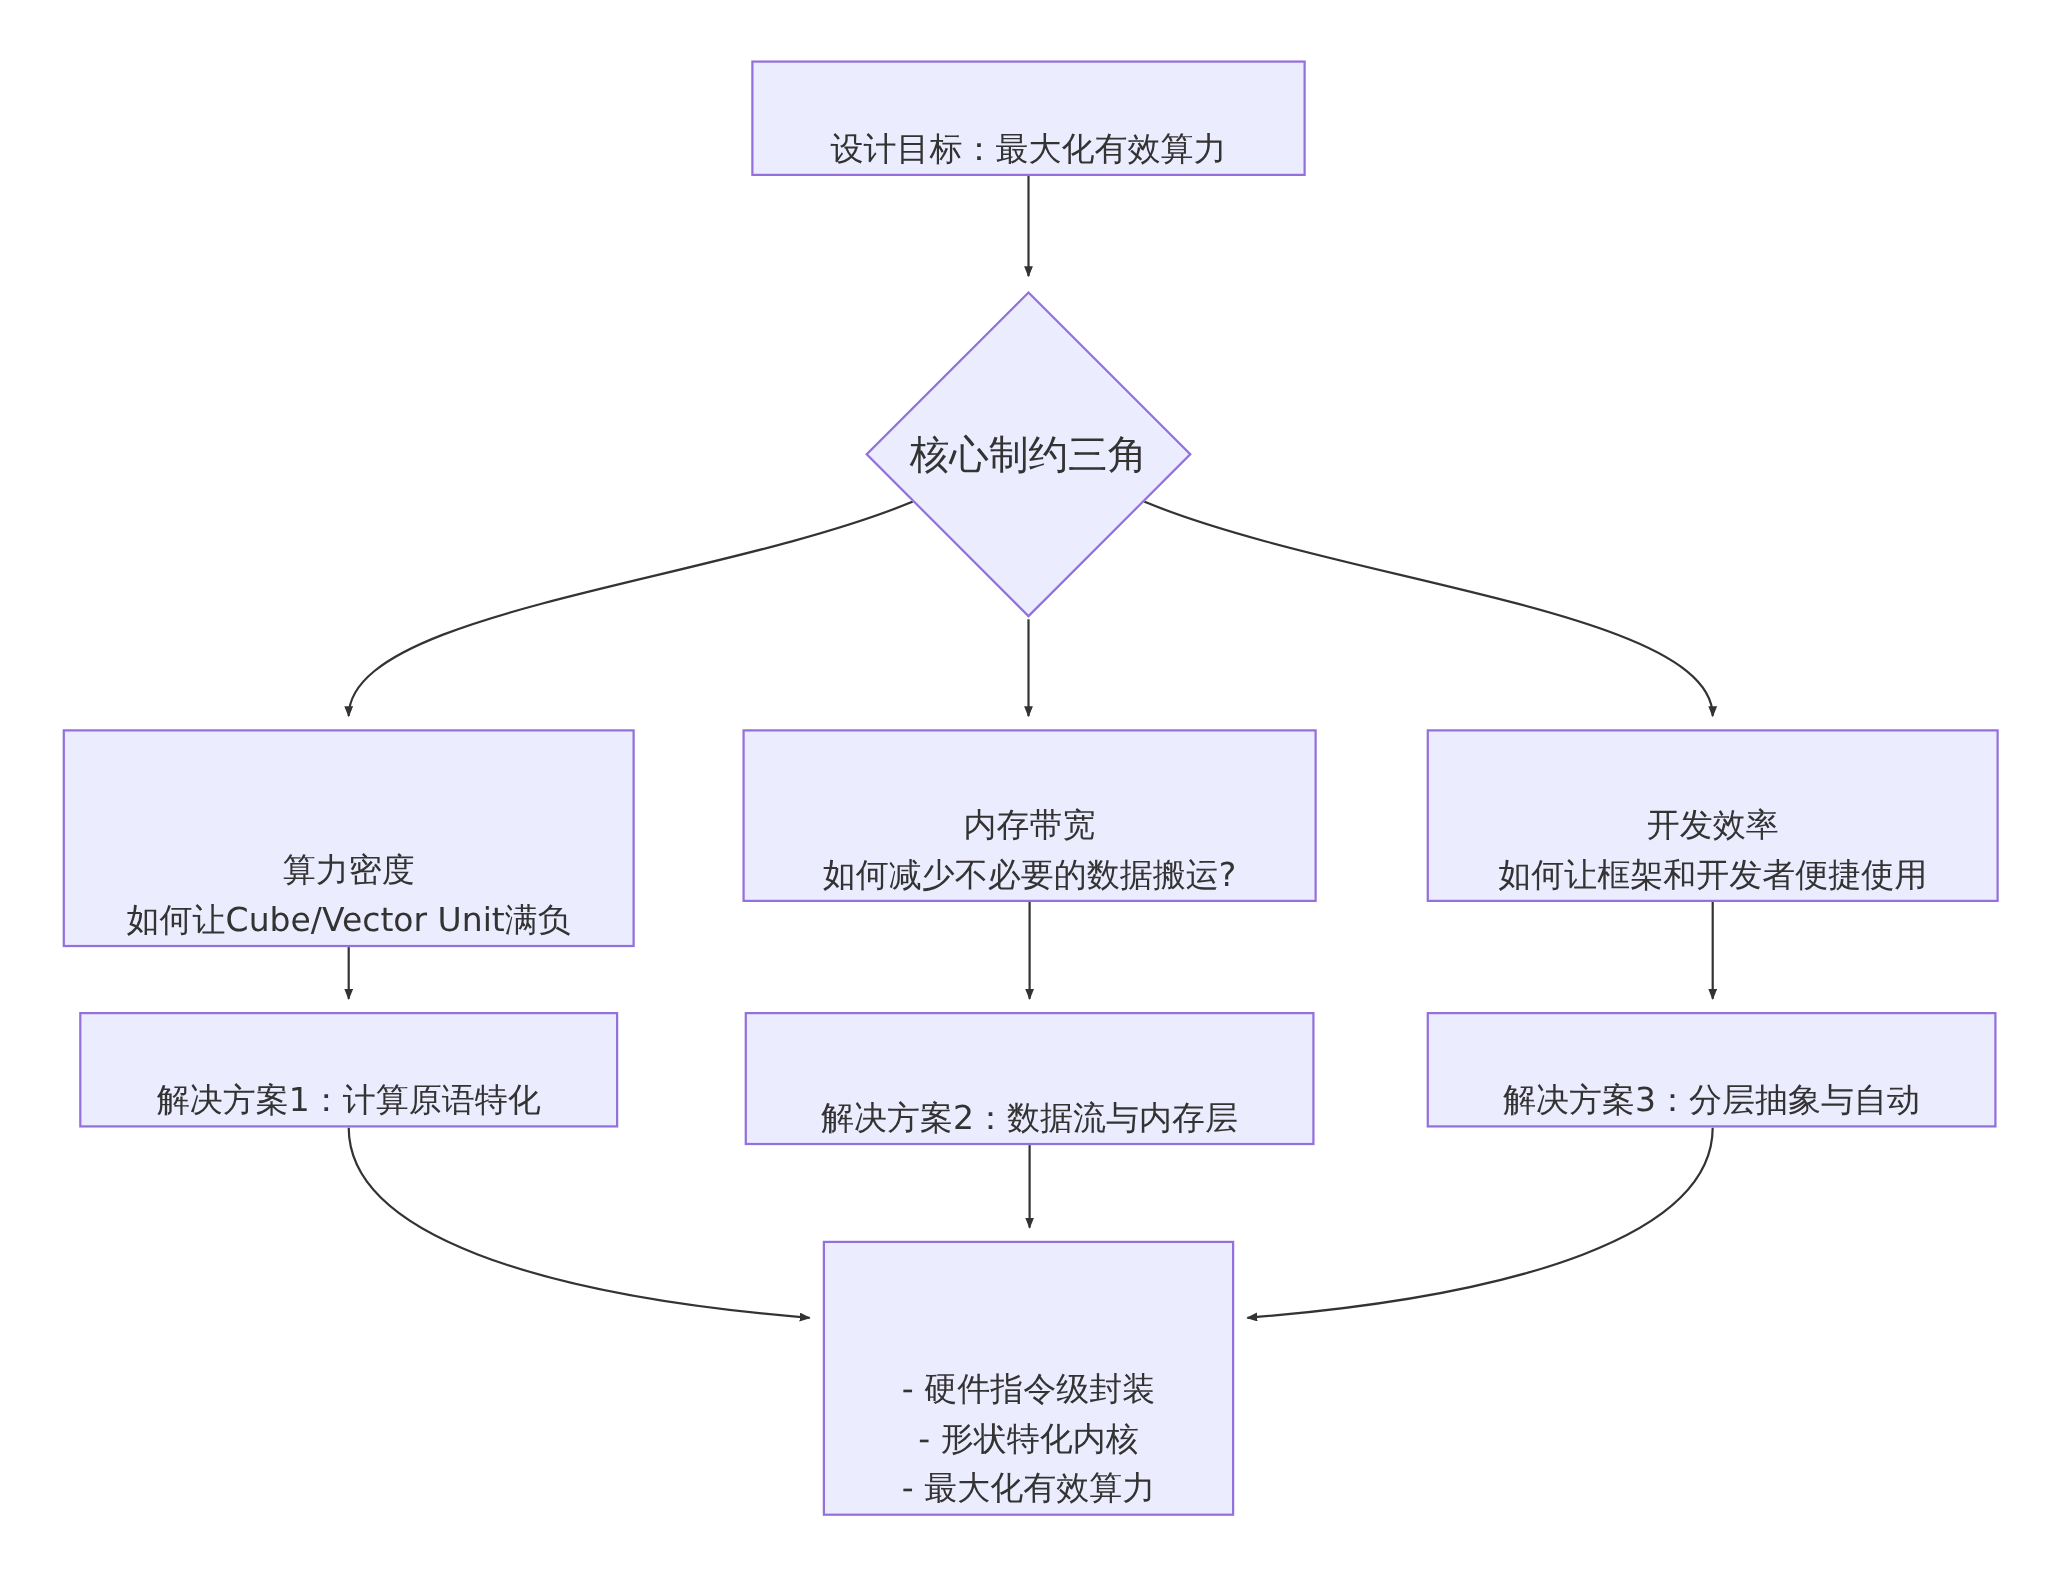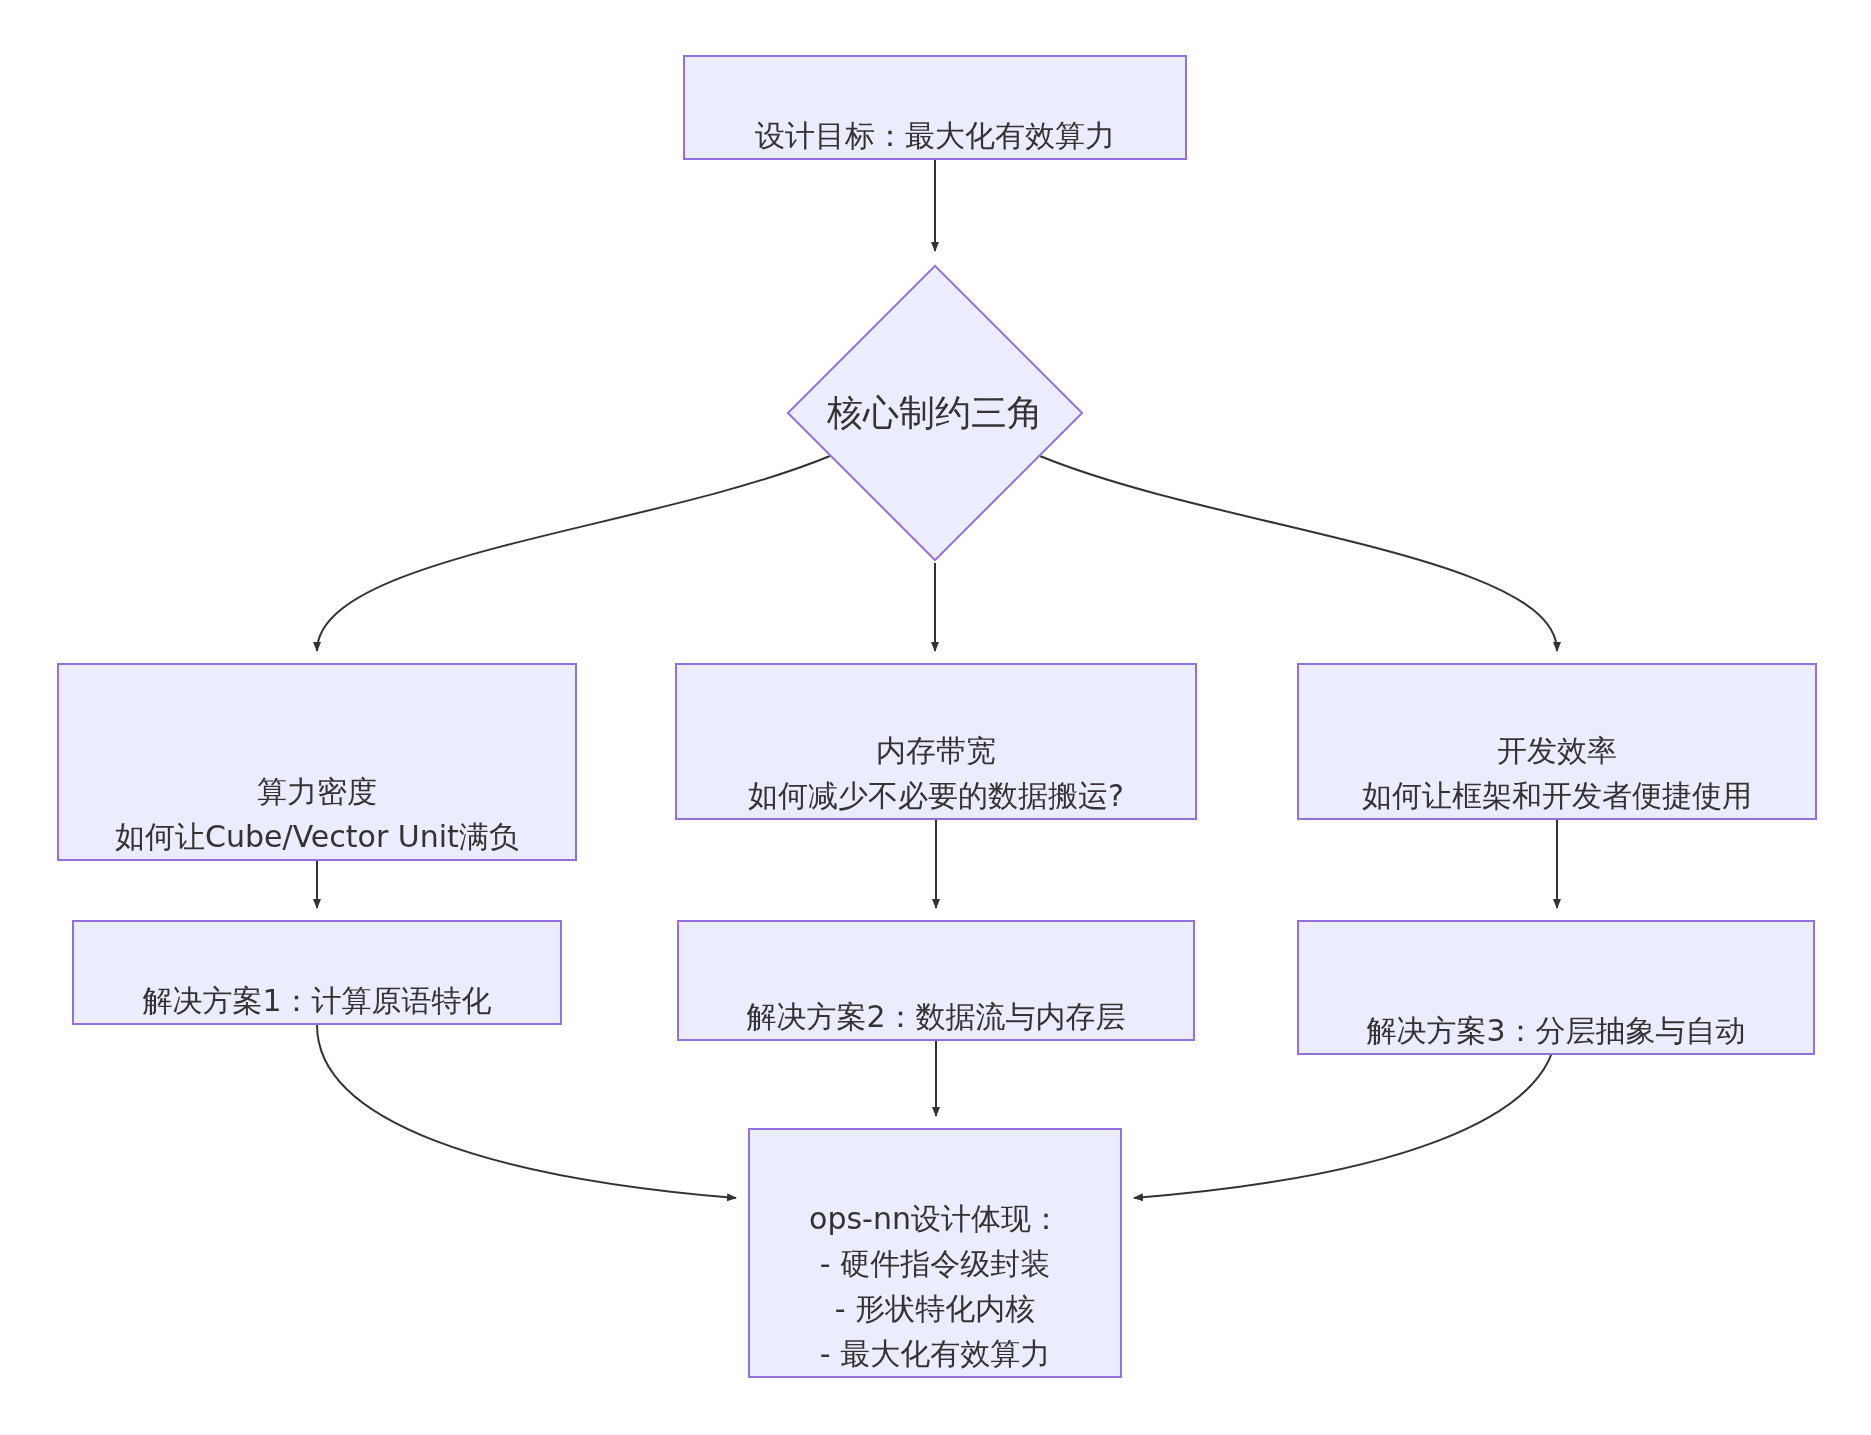--- a/index.html
+++ b/index.html
@@ -49,21 +49,21 @@
     display:flex;align-items:center;justify-content:center;
     font-size:36px;color:#333333;white-space:nowrap;
   }
   
   #branch0{left:57px;top:663px;width:520px;height:198px;}
   #branch1{left:675px;top:663px;width:522px;height:157px;}
   #branch2{left:1297px;top:663px;width:520px;height:157px;}
   
   #sol0{left:72px;top:920px;width:490px;height:105px;}
   #sol1{left:677px;top:920px;width:518px;height:121px;}
-  #sol2{left:1297px;top:920px;width:518px;height:135px;}
+  #sol2{left:1297px;top:920px;width:518px;height:105px;}
   
   #result{left:748px;top:1128px;width:374px;height:250px;}
 </style>
 </head>
 <body>
 
 <div id="canvas">
 
   <svg id="edges" viewBox="0 0 1871 1435">
     <defs>
@@ -109,19 +109,18 @@
     <div>解决方案1：计算原语特化</div>
   </div>
   <div class="node" id="sol1">
     <div>解决方案2：数据流与内存层</div>
   </div>
   <div class="node" id="sol2">
     <div>解决方案3：分层抽象与自动</div>
   </div>
 
   <div class="node" id="result">
-    <div>ops-nn设计体现：</div>
     <div>- 硬件指令级封装</div>
     <div>- 形状特化内核</div>
     <div>- 最大化有效算力</div>
   </div>
 
 </div>
 
 </body></html>

